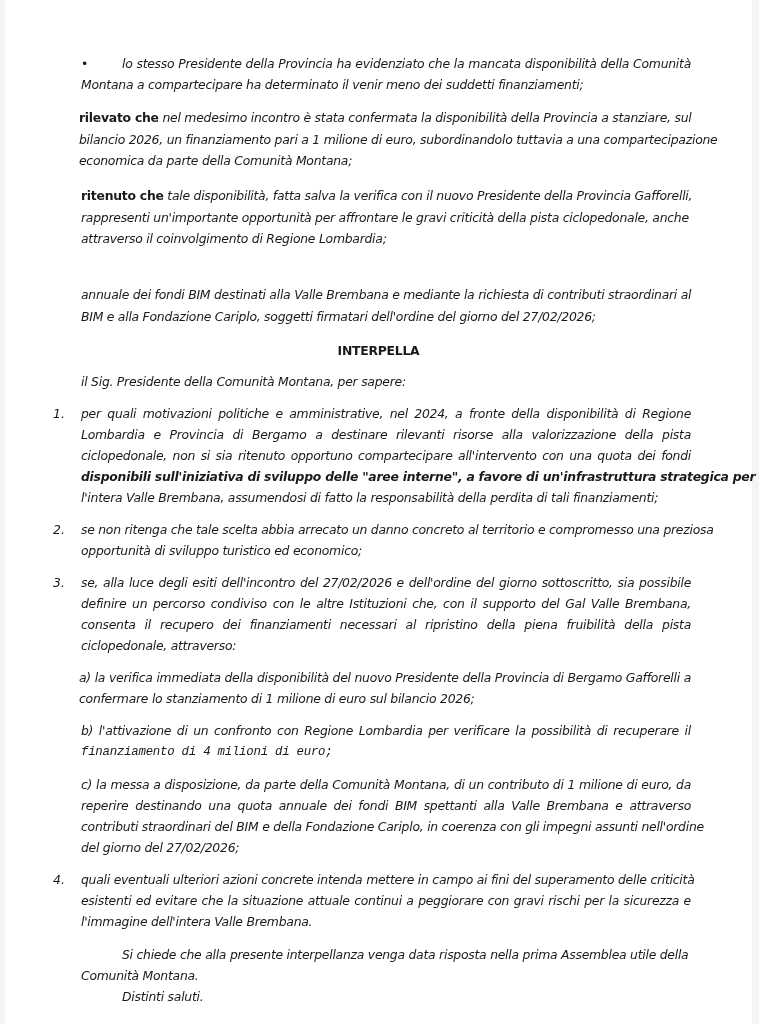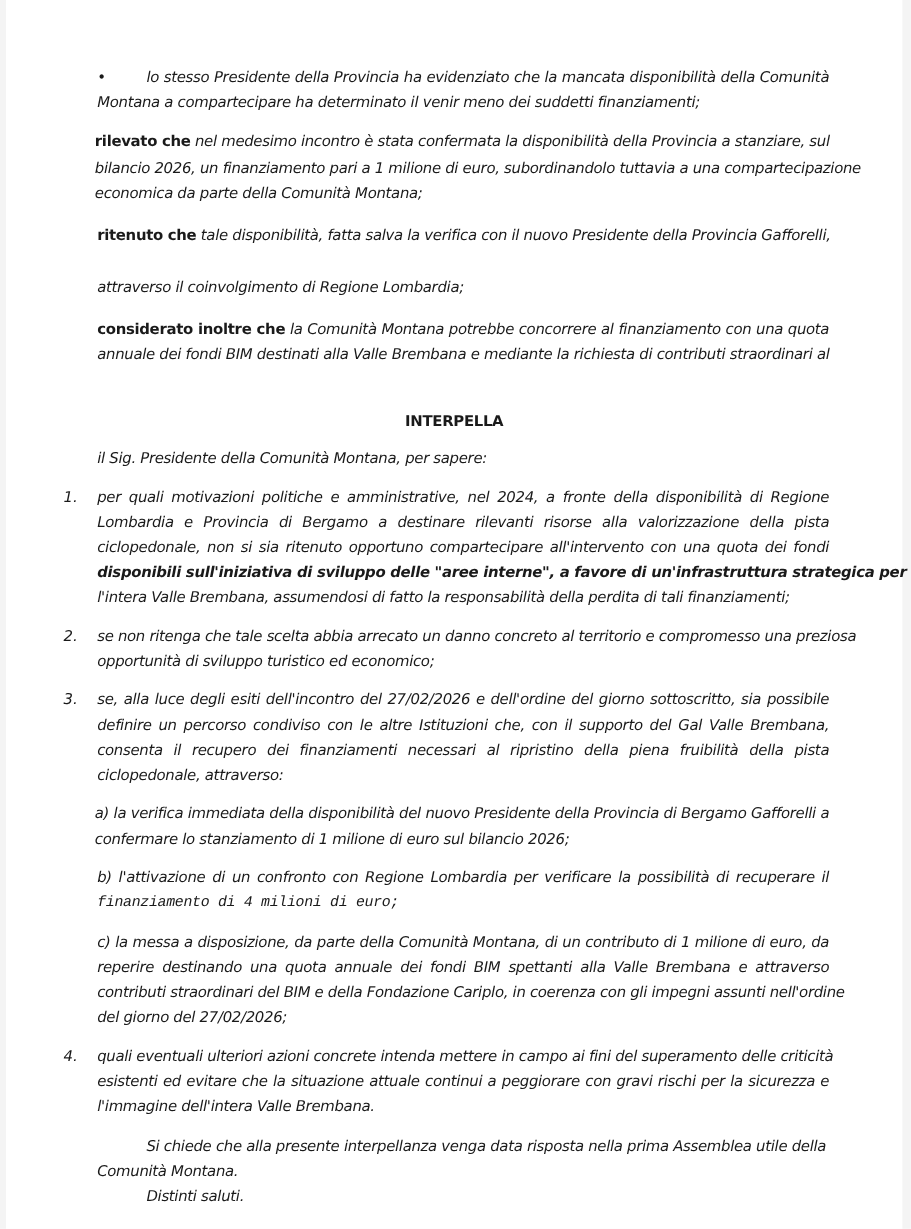--- a/index.html
+++ b/index.html
@@ -30,24 +30,25 @@
 
   <span class="txt" style="left:76px;top:54px;">•</span>
   <div class="txt just" style="left:117px;top:54px;width:569px;">lo stesso Presidente della Provincia ha evidenziato che la mancata disponibilità della Comunità</div>
   <div class="txt just" style="left:74px;top:108px;width:612px;"><b class="upright">rilevato che</b>&nbsp;<span>nel medesimo incontro è stata confermata la disponibilità della Provincia a stanziare, sul</span></div>
 
   <div class="txt" style="left:76px;top:75px;">Montana a compartecipare ha determinato il venir meno dei suddetti finanziamenti;</div>
   <div class="txt just" style="left:74px;top:130px;width:612px;font-style:italic;">bilancio 2026, un finanziamento pari a 1 milione di euro, subordinandolo tuttavia a una compartecipazione</div>
   <div class="txt" style="left:74px;top:151px;">economica da parte della Comunità Montana;</div>
 
   <div class="txt" style="left:76px;top:186px;text-align:center;"><b class="upright">ritenuto che</b>&nbsp;<span>tale disponibilità, fatta salva la verifica con il nuovo Presidente della Provincia Gafforelli,</span></div>
+  <div class="txt" style="left:76px;top:208px;">rappresenti un'importante opportunità per affrontare le gravi criticità della pista ciclopedonale, anche</div>
   <div class="txt" style="left:76px;top:229px;">attraverso il coinvolgimento di Regione Lombardia;</div>
 
-  <div class="txt just" style="left:76px;top:264px;width:610px;"><b class="upright">considerato inoltre che</b>&nbsp;<span>la Comunità Montana potrebbe concorrere al finanziamento con una quota</span></div>
   <div class="txt just" style="left:76px;top:285px;width:610px;">annuale dei fondi BIM destinati alla Valle Brembana e mediante la richiesta di contributi straordinari al</div>
+  <div class="txt" style="left:76px;top:307px;">BIM e alla Fondazione Cariplo, soggetti firmatari dell'ordine del giorno del 27/02/2026;</div>
 
   <div class="txt upright center" style="left:0;top:341px;width:747px;font-weight:bold;">INTERPELLA</div>
 
   <div class="txt" style="left:76px;top:372px;">il Sig. Presidente della Comunità Montana, per sapere:</div>
 
   <div>
     <span class="num" style="left:48px;top:404px;">1.</span>
     <div class="txt just" style="left:76px;top:404px;width:610px;">per quali motivazioni politiche e amministrative, nel 2024, a fronte della disponibilità di Regione</div>
     <div class="txt just" style="left:76px;top:425px;width:610px;">Lombardia e Provincia di Bergamo a destinare rilevanti risorse alla valorizzazione della pista</div>
     <div class="txt just" style="left:76px;top:446px;width:610px;">ciclopedonale, non si sia ritenuto opportuno compartecipare all'intervento con una quota dei fondi</div>

